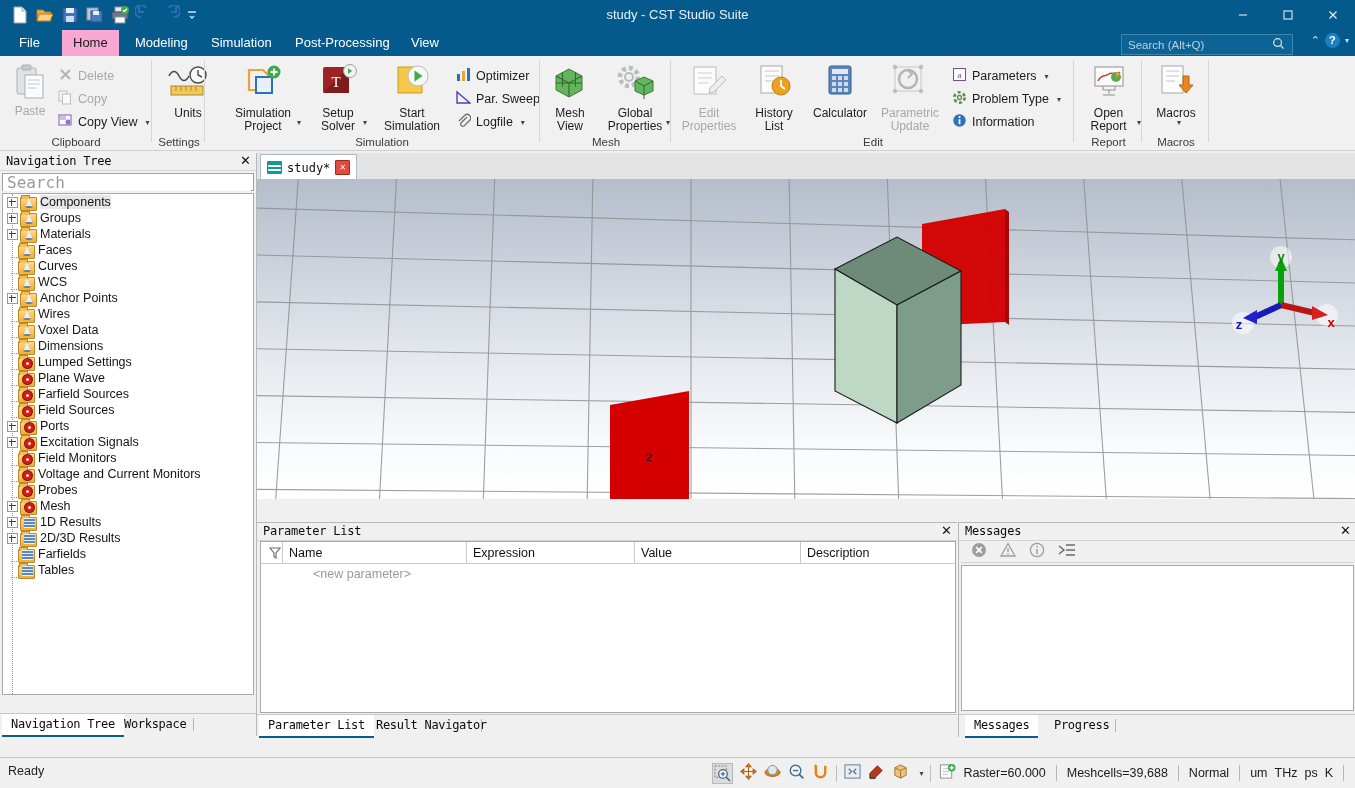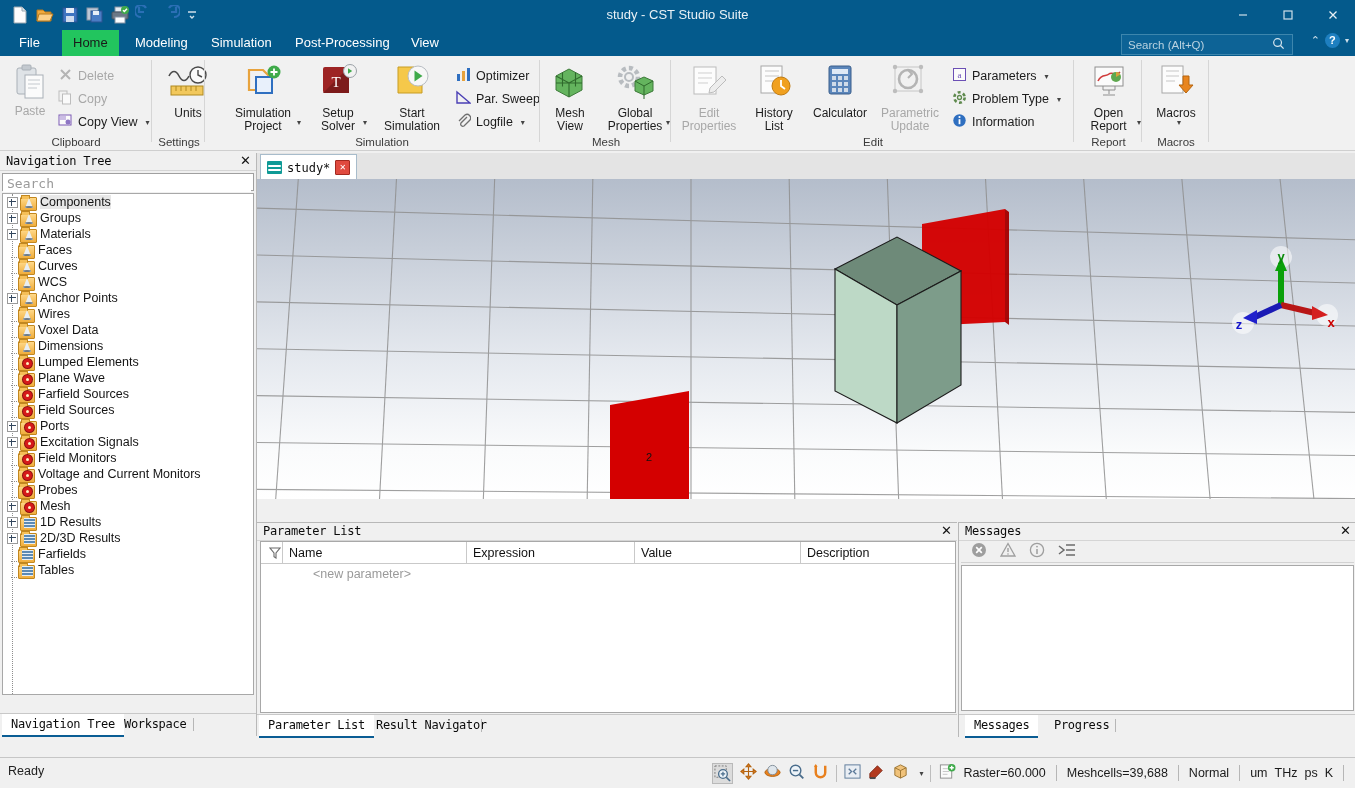--- a/index.html
+++ b/index.html
@@ -32,21 +32,21 @@
 
   
   .ribbontabs {
     position: absolute; left: 0; top: 30px; width: 1355px; height: 26px;
     background: #045a8c;
   }
   .rtab {
     position: absolute; top: 0; height: 26px; line-height: 26px;
     color: #ffffff; font-size: 13px; padding: 0 11px; cursor: default;
   }
-  .rtab.active { background: #22c55e; color: #1a1a1a; }
+  .rtab.active { background: #f9a8d4; color: #1a1a1a; }
   .searchwrap {
     position: absolute; right: 62px; top: 4px; width: 170px; height: 19px;
     background: #0d6396; border: 1px solid #3d86ad; display: flex; align-items: center;
   }
   .searchwrap input {
     background: transparent; border: 0; outline: none; color: #d7e6ef;
     font-size: 11.5px; font-family: "Liberation Sans", sans-serif;
     width: 142px; padding-left: 6px; height: 17px;
   }
   .searchwrap input::placeholder { color: #b9d2e0; }
@@ -99,21 +99,21 @@
   }
   .panelhdr .pclose {
     position: absolute; right: 5px; top: 0px; font-size: 13px; color: #111; line-height: 16px;
   }
   .searchbox {
     position: absolute; left: 2px; top: 20px; width: 250px; height: 16px;
     background: #fff; border: 1px solid #a0a0a0;
   }
   .searchbox input {
     border: 0; outline: none; width: 242px; height: 14px; padding-left: 4px;
-    font-size: 13px; color: #333; font-family: "DejaVu Sans Mono", monospace;
+    font-size: 16px; color: #333; font-family: "DejaVu Sans Mono", monospace;
   }
   .searchbox input::placeholder { color: #9a9a9a; }
   .tree {
     position: absolute; left: 2px; top: 40px; width: 250px; height: 500px;
     background: #fff; border: 1px solid #a8a8a8; overflow: hidden;
   }
   .trow {
     position: relative; height: 16px; display: flex; align-items: center;
     font-size: 12.5px; color: #141414; padding-left: 4px;
   }
@@ -749,21 +749,21 @@
               <span class="cone"></span>
             </span>
             <span class="tlabel">Dimensions</span>
           </div>
           <div class="trow">
             <span class="nobox"></span>
             <span class="ficon">
               <span class="folder"></span>
               <span class="gearred"></span>
             </span>
-            <span class="tlabel">Lumped Elements</span>
+            <span class="tlabel">Lumped Settings</span>
           </div>
           <div class="trow">
             <span class="nobox"></span>
             <span class="ficon">
               <span class="folder"></span>
               <span class="gearred"></span>
             </span>
             <span class="tlabel">Plane Wave</span>
           </div>
           <div class="trow">

